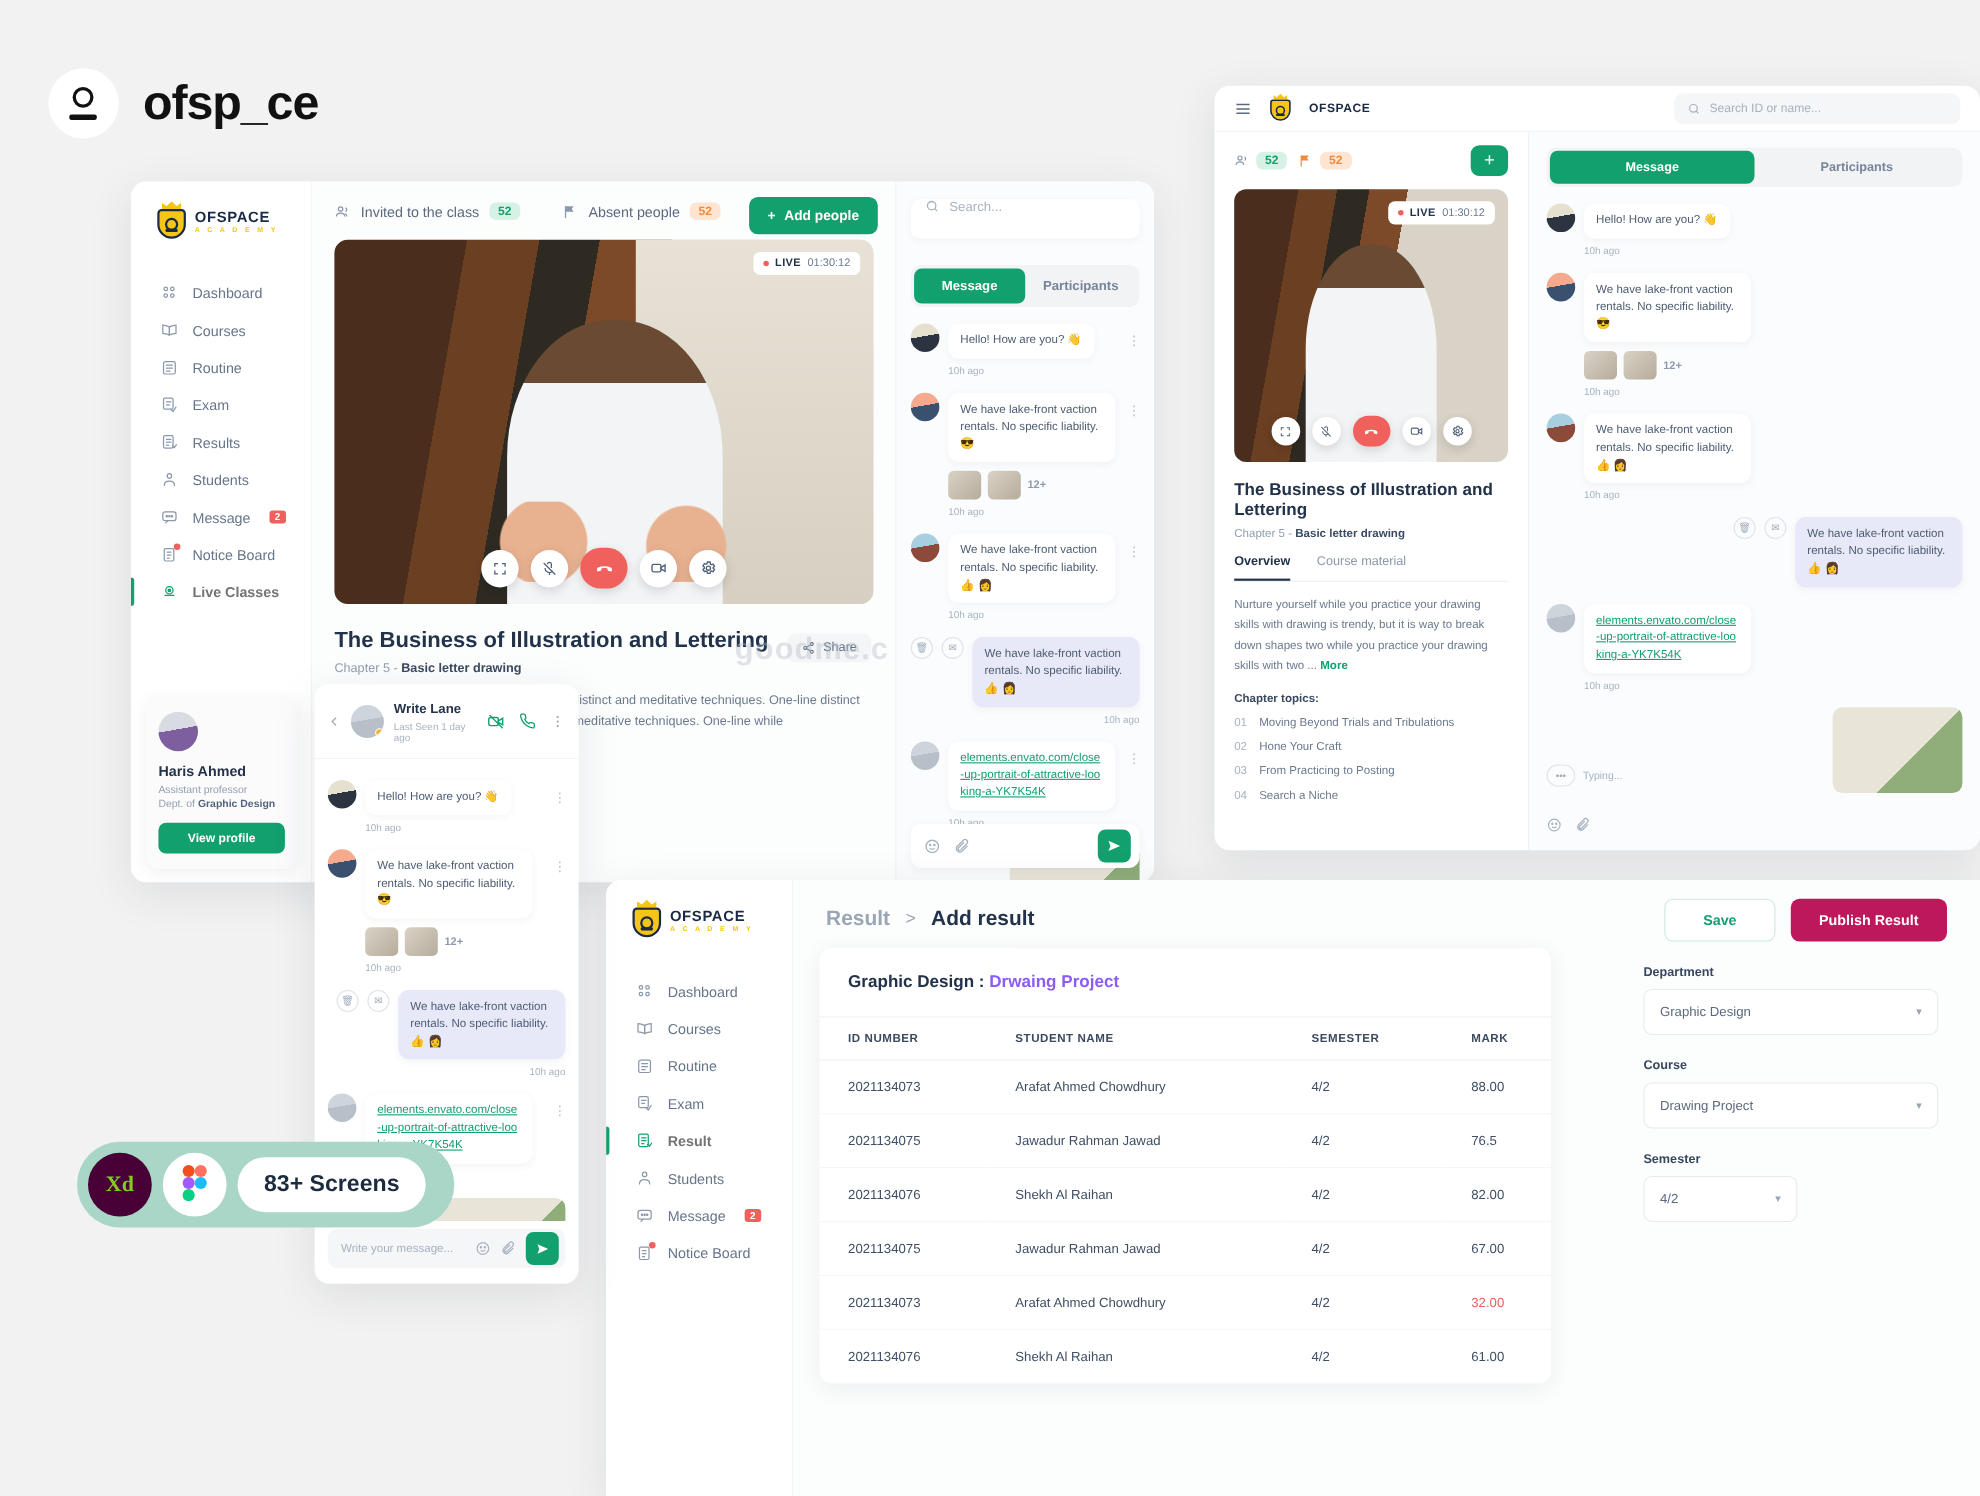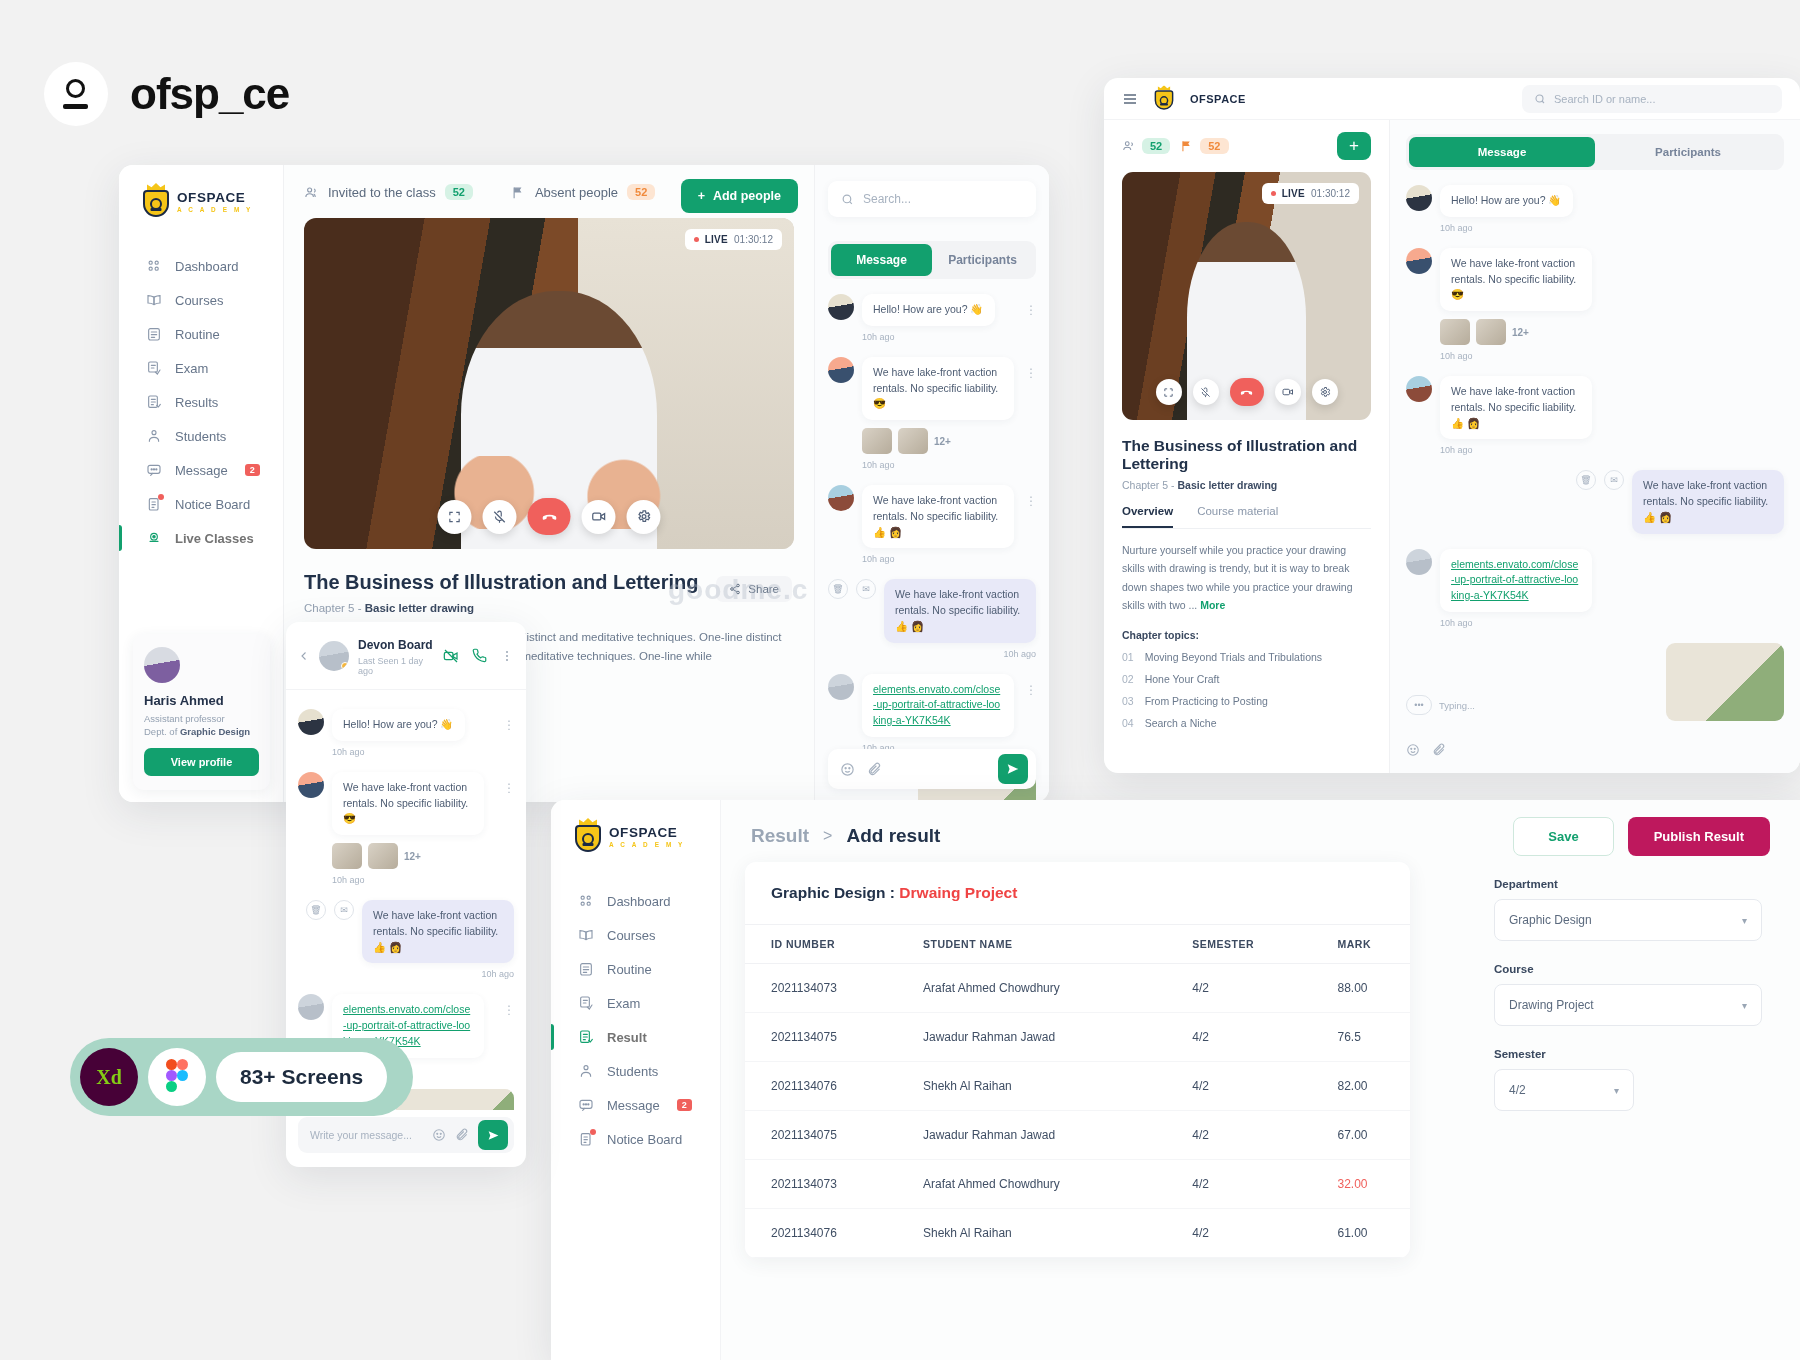--- a/index.html
+++ b/index.html
@@ -75,21 +75,21 @@
   .cbtn { width: 34px; height: 34px; border-radius: 50%; background: #fff; display: flex; align-items: center; justify-content: center; color:#52617a; cursor: pointer; box-shadow: 0 3px 10px rgba(0,0,0,.14); }
   .cbtn.end { width: 43px; height: 37px; border-radius: 19px; background: #f0605c; color: #fff; }
 
   .course-title { font-size: 20px; font-weight: bold; color: #22324a; margin: 22px 0 0 20px; }
   .course-sub { font-size: 11.5px; color: #93a0b1; margin: 8px 0 0 20px; }
   .course-sub b { color: #3b4a62; }
   .course-body { font-size: 11.5px; color: #6b7a8e; line-height: 1.65; margin: 14px 20px 0 215px; }
   .share-chip { position: absolute; right: 22px; top: 411px; background: #f4f5f7; border-radius: 7px; padding: 7px 13px; display: flex; align-items: center; gap: 7px; font-size: 11.5px; color: #5b6a7e; cursor: pointer; }
 
   #chat-panel { position: absolute; right: 0; top: 0; width: 235px; height: 100%; background: #fbfcfd; border-left: 1px solid #f0f1f3; padding: 16px 13px; }
-  .search-box { background: #fff; border-radius: 9px; height: 36px; display: flex; align-items: center; gap: 9px; padding: 0 13px; font-size: 12px; color: #a7b2c0; box-shadow: 0 2px 8px rgba(40,50,70,.05); }
+  .search-box { background: #fff; border-radius: 9px; height: 36px; display: flex; align-items: flex-start; gap: 9px; padding: 0 13px; font-size: 12px; color: #a7b2c0; box-shadow: 0 2px 8px rgba(40,50,70,.05); }
   .seg { margin-top: 24px; background: #f2f3f5; border-radius: 9px; padding: 3px; display: flex; }
   .seg div { flex: 1; text-align: center; font-size: 12px; font-weight: bold; padding: 9px 0; border-radius: 7px; color: #77849a; cursor: pointer; }
   .seg div.on { background: #12a06e; color: #fff; }
 
   .msg { display: flex; gap: 8px; margin-top: 15px; position: relative; }
   .msg .bub { background: #fff; border-radius: 10px; padding: 8px 11px; font-size: 10.5px; line-height: 1.5; color: #4d5c72; box-shadow: 0 2px 7px rgba(40,50,70,.05); max-width: 152px; }
   .msg .bub.self { background: #e8e9f8; }
   .msg .time { font-size: 9px; color: #a7b2c0; margin-top: 6px; }
   .msg .dots { position: absolute; right: -2px; top: 9px; color: #b4bdc9; font-size: 12px; letter-spacing:1px; cursor:pointer;}
   .msg.right { justify-content: flex-end; }
@@ -144,21 +144,21 @@
   #res-main { position: absolute; left: 170px; top: 0; right: 0; height: 100%; background: #fcfdfd; }
   .res-top { height: 72px; display: flex; align-items: center; padding: 0 30px; gap: 14px; }
   .crumb { font-size: 19px; font-weight: bold; color: #22324a; }
   .crumb.dim { color: #9aa6b5; font-weight: bold; }
   .crumb-sep { color: #9aa6b5; font-size: 16px; }
   .res-actions { margin-left: auto; display: flex; gap: 14px; }
   .btn-outline { background: #fff; color: #12a06e; border: 1px solid #cfe8dd; border-radius: 8px; font-size: 13px; font-weight: bold; padding: 11px 34px; cursor: pointer; font-family: inherit; }
   .btn-solid { background: #be185d; color: #fff; border: none; border-radius: 8px; font-size: 13px; font-weight: bold; padding: 11px 26px; cursor: pointer; font-family: inherit; }
   .res-card { position: absolute; left: 24px; top: 62px; width: 665px; background: #fff; border-radius: 11px; box-shadow: 0 4px 20px rgba(40,50,70,.07); overflow: hidden; }
   .res-card-h { padding: 22px 26px; font-size: 15.5px; font-weight: bold; color: #22324a; }
-  .res-card-h span { color: #ef4444; }
+  .res-card-h span { color: #8b5cf6; }
   table { border-collapse: collapse; width: 100%; }
   th { font-size: 10.5px; font-weight: bold; letter-spacing: .5px; color: #3c4a60; text-align: left; padding: 13px 0 13px 26px; border-top: 1px solid #f0f1f4; border-bottom: 1px solid #f0f1f4; }
   td { font-size: 12px; color: #3f4e64; padding: 17px 0 17px 26px; border-bottom: 1px solid #f4f5f7; }
   td.mark-bad { color: #f0605c; }
   .form-col { position: absolute; right: 38px; top: 78px; width: 268px; }
   .flabel { font-size: 11.5px; font-weight: bold; color: #39485f; margin-bottom: 9px; }
   .fsel { background: #fff; border: 1px solid #e6e9ee; border-radius: 8px; height: 42px; display: flex; align-items: center; padding: 0 14px; font-size: 12px; color: #5b6a7e; margin-bottom: 22px; cursor: pointer; }
   .fsel.sm { width: 140px; }
   .chev { margin-left: auto; color: #9aa6b5; font-size: 10px; }
 
@@ -484,21 +484,21 @@
   <div class="dm-head">
     <span>
         <svg width="12" height="12" viewBox="0 0 24 24" fill="none" stroke="#9aa6b5" stroke-width="2.2">
           <path d="M15 5l-7 7 7 7"></path>
         </svg>
       </span>
     <span class="avatar ph5" style="width:30px;height:30px;position:relative;">
         <i class="status-dot"></i>
       </span>
     <span>
-      <span class="dm-name">Devon Board</span>
+      <span class="dm-name">Write Lane</span>
       <div class="dm-seen">Last Seen 1 day ago</div>
     </span>
     <span style="margin-left:auto;display:flex;gap:13px;align-items:center;">
       <span>
           <svg width="16" height="16" viewBox="0 0 24 24" fill="none" stroke="#12a06e" stroke-width="1.9">
             <rect x="2" y="6.5" width="13" height="11" rx="2.5"></rect>
             <path d="M15 11l6-3.5v9L15 13z"></path>
             <path d="M3 3l18 18"></path>
           </svg>
         </span>

